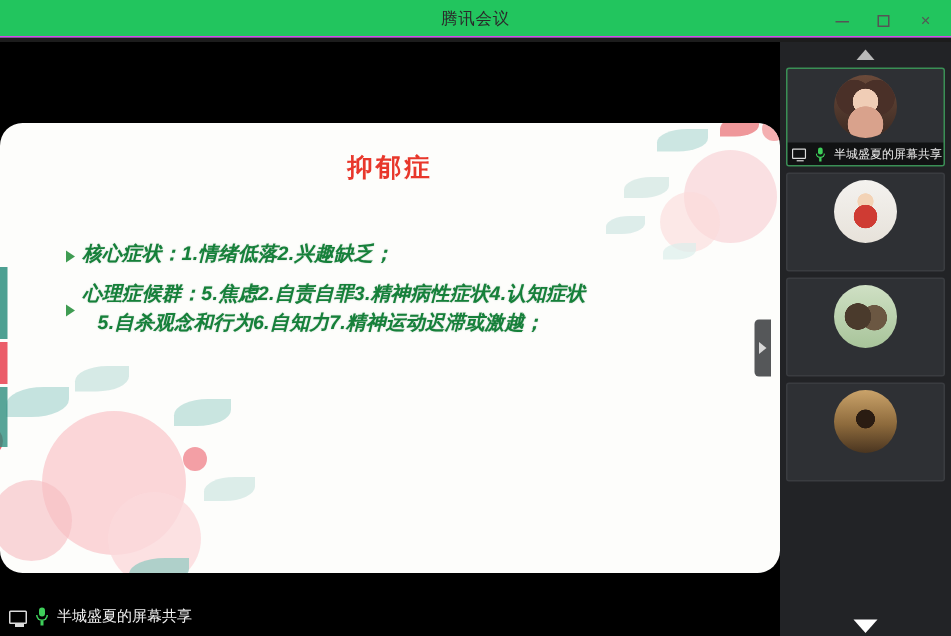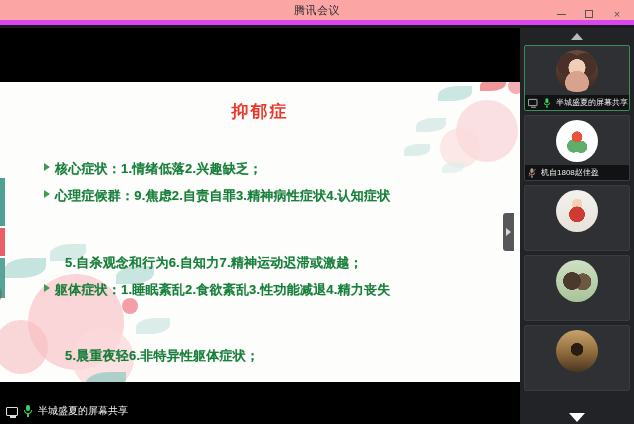--- a/index.html
+++ b/index.html
@@ -13,22 +13,22 @@
   #app {
     position: relative;
     width: 634px; height: 424px;
     background: #1c1c1c;
   }
 
   
   #titlebar {
     position: absolute; left: 0; top: 0;
     width: 634px; height: 25px;
-    background: #fca5a5;
-    border-bottom: 5px solid #d946ef;
+    background: #22c55e;
+    border-bottom: 1px solid #d946ef;
     display: flex; align-items: center; justify-content: center;
   }
   #titlebar .tb-title {
     font-size: 11px; color: #2a2a2a; letter-spacing: .5px;
   }
   #win-controls {
     position: absolute; right: 4px; top: 0; height: 28px;
     display: flex; align-items: center; gap: 2px;
   }
   #win-controls .wbtn {
@@ -46,20 +46,21 @@
     background: #000;
     overflow: hidden;
   }
 
   
   #slide {
     position: absolute; left: 0; top: 54px;
     width: 520px; height: 300px;
     background: #fdfdfb;
     overflow: hidden;
+    border-radius: 15px;
   }
 
   
   .floral { position: absolute; pointer-events: none; }
   .petal {
     position: absolute;
     border-radius: 60% 0 60% 0;
   }
   .circle { position: absolute; border-radius: 50%; }
 
@@ -77,41 +78,42 @@
     color: #e8372b;
     font-size: 17px;
     font-weight: bold;
     letter-spacing: 2px;
     font-family: "DejaVu Serif", "Liberation Serif", serif;
   }
   #bullets {
     position: absolute; left: 44px; top: 78px; right: 18px;
   }
   .bullet-row {
-    display: flex; align-items: flex-start;
+    display: flex; align-items: center;
     margin-bottom: 8px;
+    font-style: italic;
   }
   .bullet-mark {
     flex: 0 0 auto;
     margin-right: 5px;
     margin-top: 3px;
     width: 0; height: 0;
     border-left: 6px solid #3f9c52;
     border-top: 4px solid transparent;
     border-bottom: 4px solid transparent;
   }
   .bullet-text {
     color: #16803a;
     font-size: 13px;
     font-weight: bold;
     line-height: 1.45;
     letter-spacing: .2px;
     text-shadow: 0 0 1px rgba(10,90,40,.35);
   }
-  .bullet-text .l2 { display: block; padding-left: 10px; margin-top: 48px; }
+  .bullet-text .l2 { display: block; padding-left: 10px; }
 
   
   #share-bar {
     position: absolute; left: 0; bottom: 0;
     width: 520px; height: 26px;
     background: #000;
     display: flex; align-items: center;
     padding-left: 6px;
     gap: 5px;
   }
@@ -323,32 +325,25 @@
         <div class="bullet-row">
           <span class="bullet-mark"></span>
           <span class="bullet-text">
             <span>核心症状：1.情绪低落2.兴趣缺乏；</span>
           </span>
         </div>
 
         <div class="bullet-row">
           <span class="bullet-mark"></span>
           <span class="bullet-text">
-            <span>心理症候群：9.焦虑2.自责自罪3.精神病性症状4.认知症状</span>
+            <span>心理症候群：5.焦虑2.自责自罪3.精神病性症状4.认知症状</span>
             <span class="l2">5.自杀观念和行为6.自知力7.精神运动迟滞或激越；</span>
           </span>
         </div>
 
-        <div class="bullet-row">
-          <span class="bullet-mark"></span>
-          <span class="bullet-text">
-            <span>躯体症状：1.睡眠紊乱2.食欲紊乱3.性功能减退4.精力丧失</span>
-            <span class="l2">5.晨重夜轻6.非特异性躯体症状；</span>
-          </span>
-        </div>
 
       </div>
     </div>
 
     <div id="share-bar">
       <span class="ic-screen"></span>
       <span class="ic-mic">
         <span class="cap"></span>
           <span class="arc"></span>
           <span class="stem"></span>
@@ -375,34 +370,20 @@
             <span class="ic-mic mini">
               <span class="cap"></span>
               <span class="arc"></span>
               <span class="stem"></span>
             </span>
             <span class="pname">半城盛夏的屏幕共享</span>
           </div>
         </div>
         <div class="tile">
           <div class="avatar">
-            <div class="av-rose"></div>
-          </div>
-          <div class="nameplate">
-            <span class="ic-mic mini muted">
-              <span class="cap"></span>
-              <span class="arc"></span>
-              <span class="stem"></span>
-              <span class="slash"></span>
-            </span>
-            <span class="pname">机自1808赵佳盈</span>
-          </div>
-        </div>
-        <div class="tile">
-          <div class="avatar">
             <div class="av-cheer"></div>
           </div>
         </div>
         <div class="tile">
           <div class="avatar">
             <div class="av-couple"></div>
           </div>
         </div>
         <div class="tile">
           <div class="avatar">

